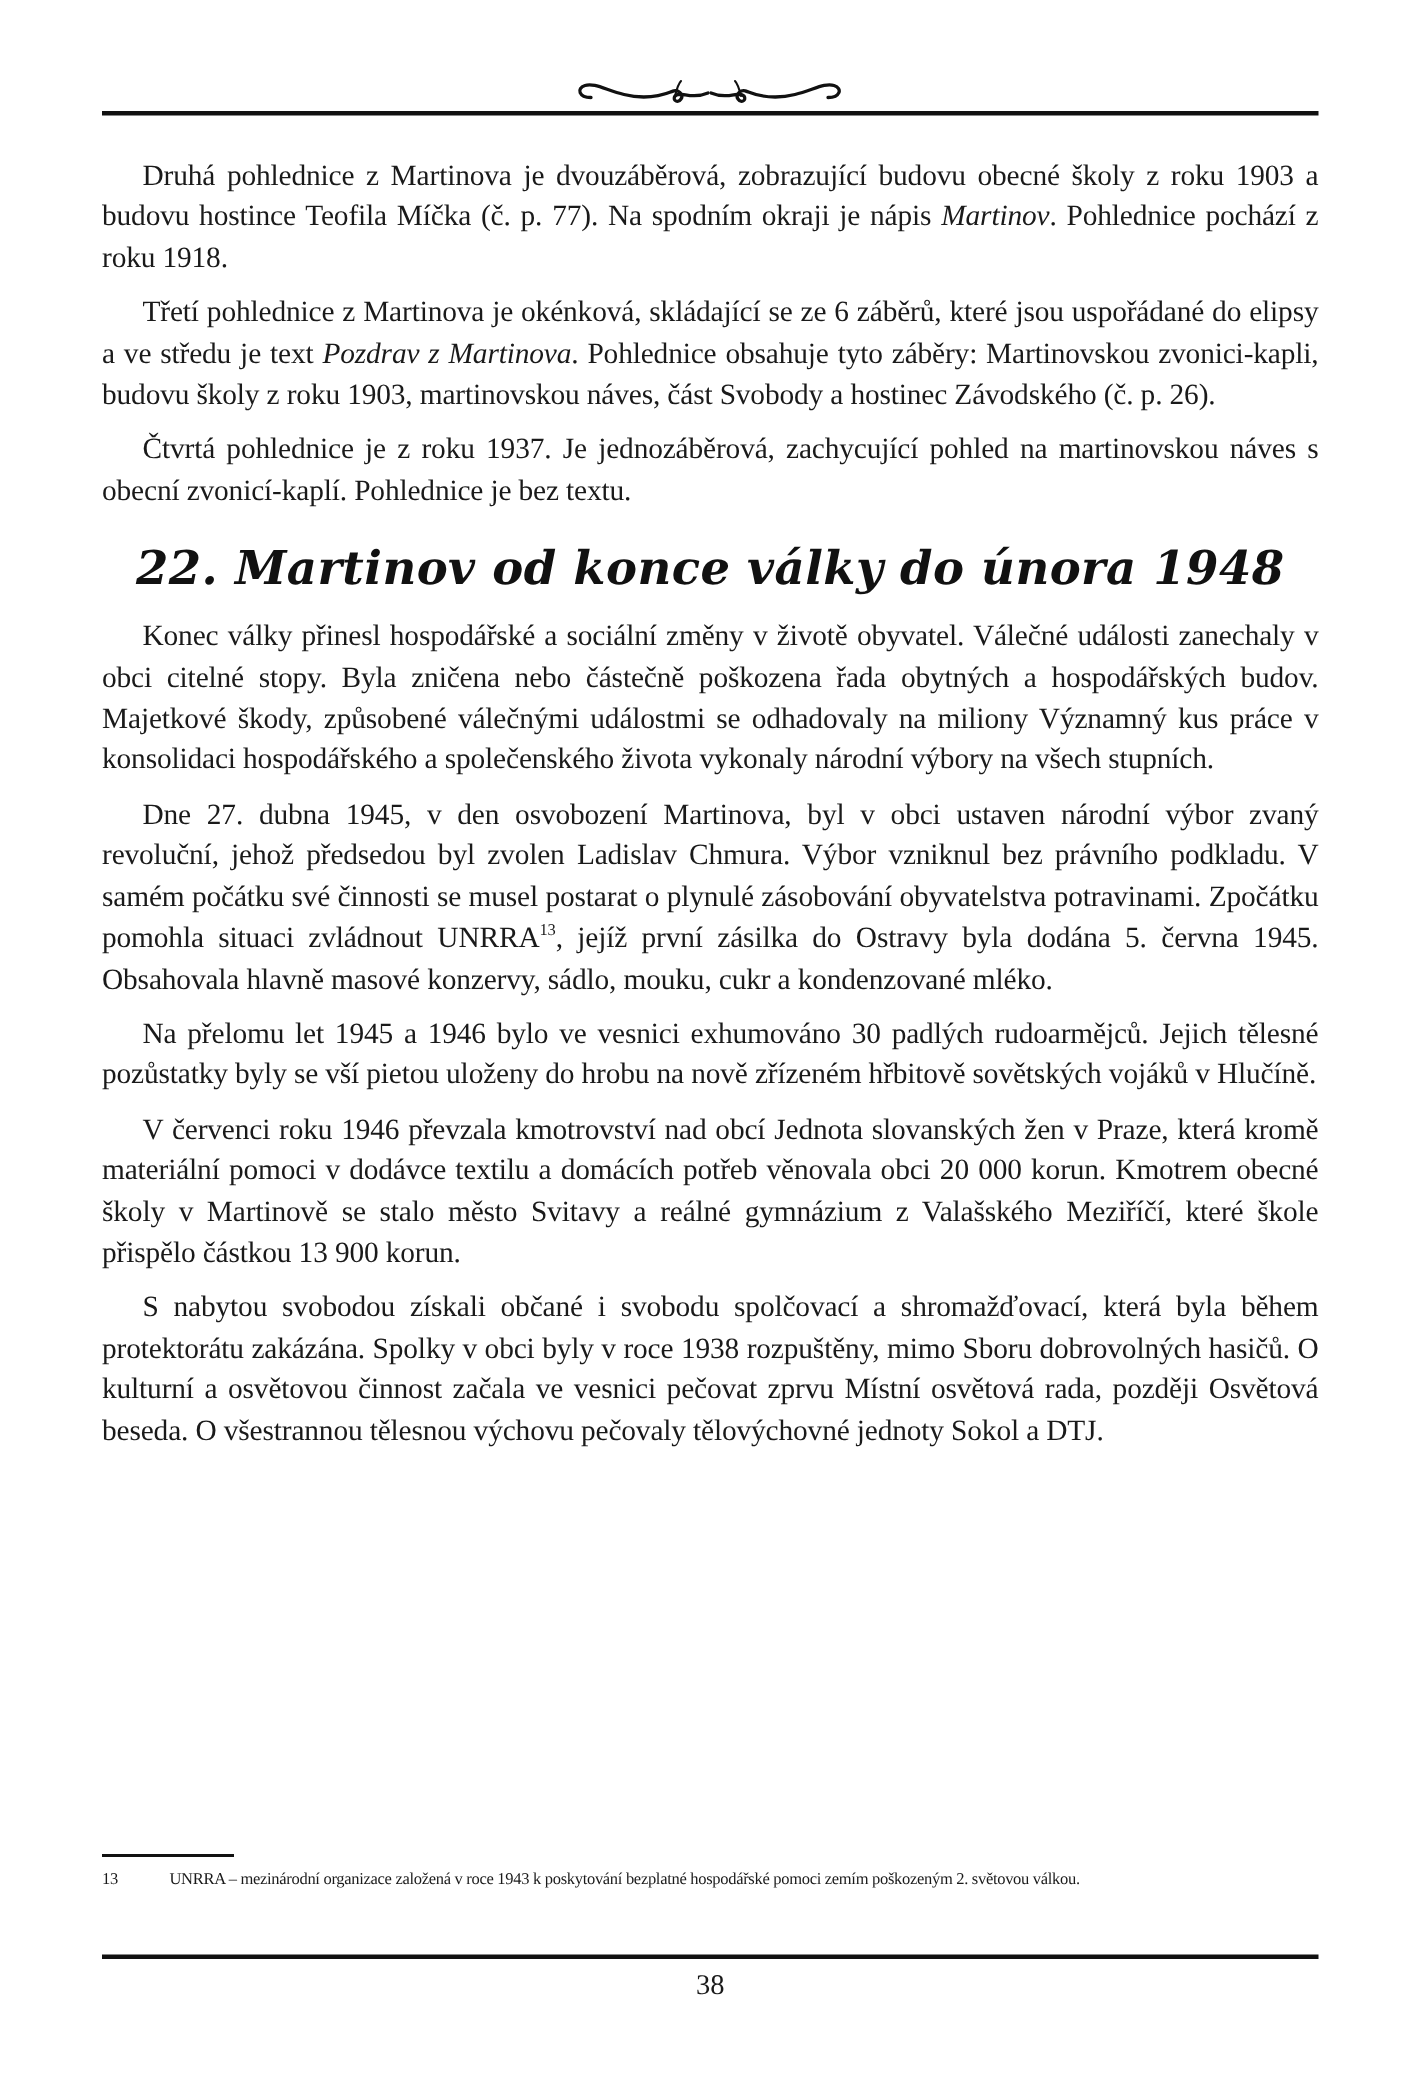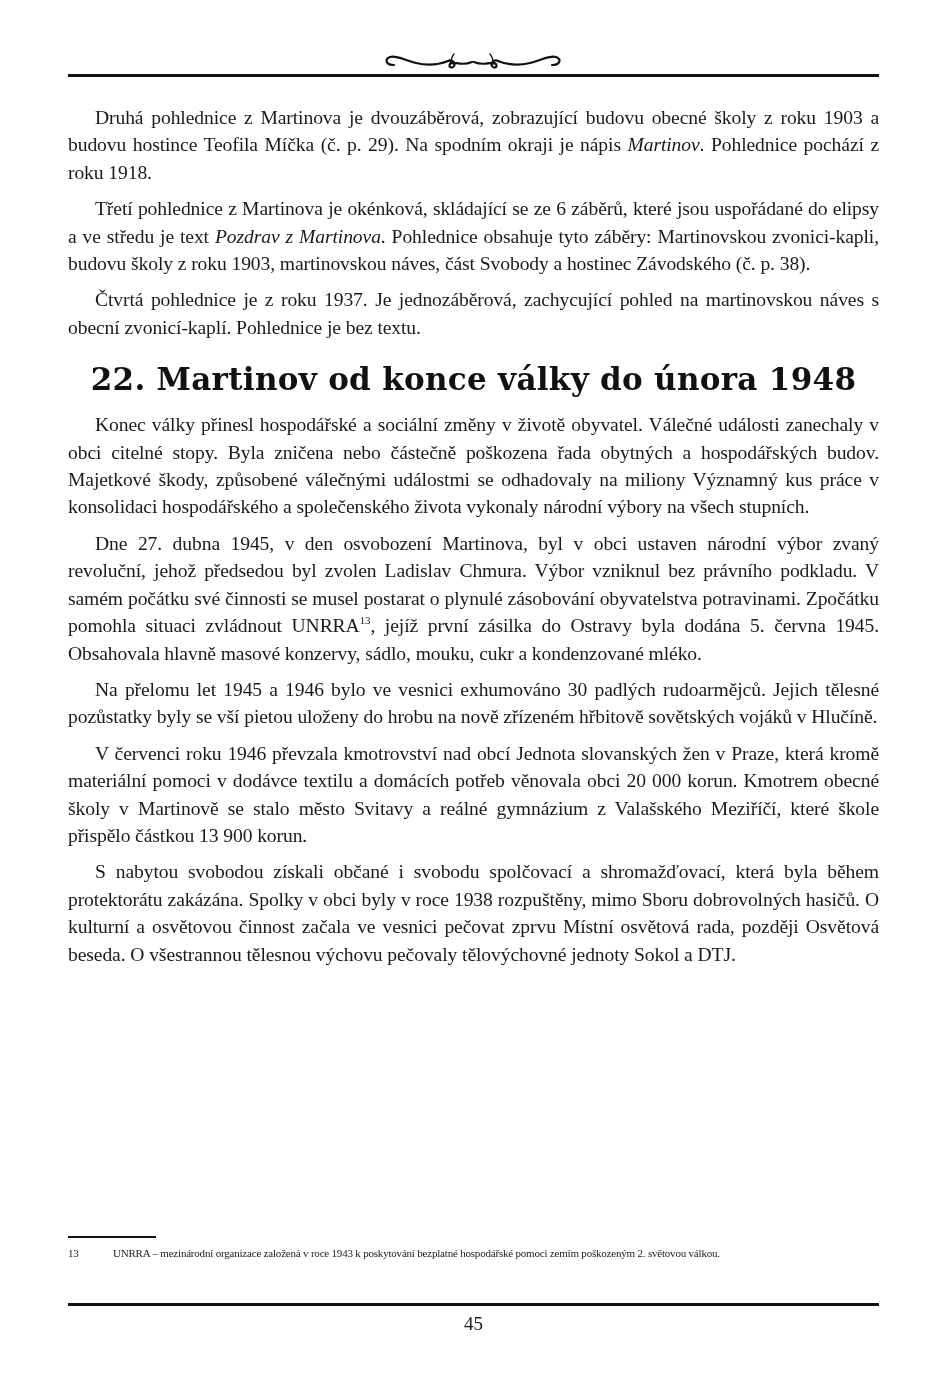--- a/index.html
+++ b/index.html
@@ -10,21 +10,21 @@
     .body-text {
       position: absolute; left: 0; top: 104px; width: 811px;
       font-family: "Liberation Serif", serif; font-size: 19.6px; line-height: 27.4px;
       text-align: justify; letter-spacing: -0.1px;
     }
     .body-text p { margin: 0 0 9px 0; text-indent: 27px; }
     .body-text p.last { margin-bottom: 0; }
     .heading {
       font-family: "DejaVu Serif", serif; font-weight: bold; font-size: 31px;
       text-align: center; margin: 20px 0 14px 0; letter-spacing: 0.3px; line-height: 36px;
-      text-indent: 0; color: #111;
+      text-indent: 0; color: #111; font-style: italic;
     }
     sup { font-size: 11px; line-height: 0; vertical-align: 8px; }
     .fn-rule { position: absolute; left: 0; top: 1236px; width: 88px; height: 2px; background: #111; }
     .footnote {
       position: absolute; left: 0; top: 1240px; width: 811px;
       font-family: "Liberation Serif", serif; font-size: 11px; line-height: 26px; letter-spacing: -0.2px;
     }
     .fn-num { display: inline-block; width: 45px; }
     .rule-bottom { position: absolute; left: 0; top: 1303px; width: 811px; height: 3px; background: #111; }
     .page-number {
@@ -43,34 +43,34 @@
       <path d="M92 12 C104 17 110 10 114 14 C116 17 112 19 110 16 C108 13 112 9 116 11"></path>
       <path d="M116 11 C126 15 136 16 148 13 C160 10 168 5 174 7 C180 9 178 15 170 15"></path>
       <path d="M68 14 Q70 6 72 4" stroke-width="1.4"></path>
       <path d="M112 14 Q110 6 108 4" stroke-width="1.4"></path>
     </g>
   </svg>
   <div class="rule-top"></div>
 
   <div class="body-text" id="body-text">
     <div id="paras-before">
-        <p><span>Druhá pohlednice z Martinova je dvouzáběrová, zobrazující budovu obecné školy z roku 1903 a budovu hostince Teofila Míčka (č. p. 29). Na spodním okraji je nápis </span><i>Martinov</i><span>. Pohlednice pochází z roku 1918.</span></p>
-        <p><span>Třetí pohlednice z Martinova je okénková, skládající se ze 6 záběrů, které jsou uspořádané do elipsy a ve středu je text </span><i>Pozdrav z Martinova</i><span>. Pohlednice obsahuje tyto záběry: Martinovskou zvonici-kapli, budovu školy z roku 1903, martinovskou náves, část Svobody a hostinec Závodského (č. p. 38).</span></p>
+        <p><span>Druhá pohlednice z Martinova je dvouzáběrová, zobrazující budovu obecné školy z roku 1903 a budovu hostince Teofila Míčka (č. p. 77). Na spodním okraji je nápis </span><i>Martinov</i><span>. Pohlednice pochází z roku 1918.</span></p>
+        <p><span>Třetí pohlednice z Martinova je okénková, skládající se ze 6 záběrů, které jsou uspořádané do elipsy a ve středu je text </span><i>Pozdrav z Martinova</i><span>. Pohlednice obsahuje tyto záběry: Martinovskou zvonici-kapli, budovu školy z roku 1903, martinovskou náves, část Svobody a hostinec Závodského (č. p. 26).</span></p>
         <p><span>Čtvrtá pohlednice je z roku 1937. Je jednozáběrová, zachycující pohled na martinovskou náves s obecní zvonicí-kaplí. Pohlednice je bez textu.</span></p>
       </div>
     <h2 class="heading">22. Martinov od konce války do února 1948</h2>
     <div id="paras-after">
         <p><span>Konec války přinesl hospodářské a sociální změny v životě obyvatel. Válečné události zanechaly v obci citelné stopy. Byla zničena nebo částečně poškozena řada obytných a hospodářských budov. Majetkové škody, způsobené válečnými událostmi se odhadovaly na miliony Významný kus práce v konsolidaci hospodářského a společenského života vykonaly národní výbory na všech stupních.</span></p>
         <p><span>Dne 27. dubna 1945, v den osvobození Martinova, byl v obci ustaven národní výbor zvaný revoluční, jehož předsedou byl zvolen Ladislav Chmura. Výbor vzniknul bez právního podkladu. V samém počátku své činnosti se musel postarat o plynulé zásobování obyvatelstva potravinami. Zpočátku pomohla situaci zvládnout UNRRA</span><sup>13</sup><span>, jejíž první zásilka do Ostravy byla dodána 5. června 1945. Obsahovala hlavně masové konzervy, sádlo, mouku, cukr a kondenzované mléko.</span></p>
         <p><span>Na přelomu let 1945 a 1946 bylo ve vesnici exhumováno 30 padlých rudoarmějců. Jejich tělesné pozůstatky byly se vší pietou uloženy do hrobu na nově zřízeném hřbitově sovětských vojáků v Hlučíně.</span></p>
         <p><span>V červenci roku 1946 převzala kmotrovství nad obcí Jednota slovanských žen v Praze, která kromě materiální pomoci v dodávce textilu a domácích potřeb věnovala obci 20 000 korun. Kmotrem obecné školy v Martinově se stalo město Svitavy a reálné gymnázium z Valašského Meziříčí, které škole přispělo částkou 13 900 korun.</span></p>
         <p class="last"><span>S nabytou svobodou získali občané i svobodu spolčovací a shromažďovací, která byla během protektorátu zakázána. Spolky v obci byly v roce 1938 rozpuštěny, mimo Sboru dobrovolných hasičů. O kulturní a osvětovou činnost začala ve vesnici pečovat zprvu Místní osvětová rada, později Osvětová beseda. O všestrannou tělesnou výchovu pečovaly tělovýchovné jednoty Sokol a DTJ.</span></p>
       </div>
   </div>
 
   <div class="fn-rule"></div>
   <div class="footnote">
     <span class="fn-num">13</span><span>UNRRA – mezinárodní organizace založená v roce 1943 k poskytování bezplatné hospodářské pomoci zemím poškozeným 2. světovou válkou.</span>
   </div>
 
   <div class="rule-bottom"></div>
-  <div class="page-number">45</div>
+  <div class="page-number">38</div>
 </div>
 
 </body></html>

